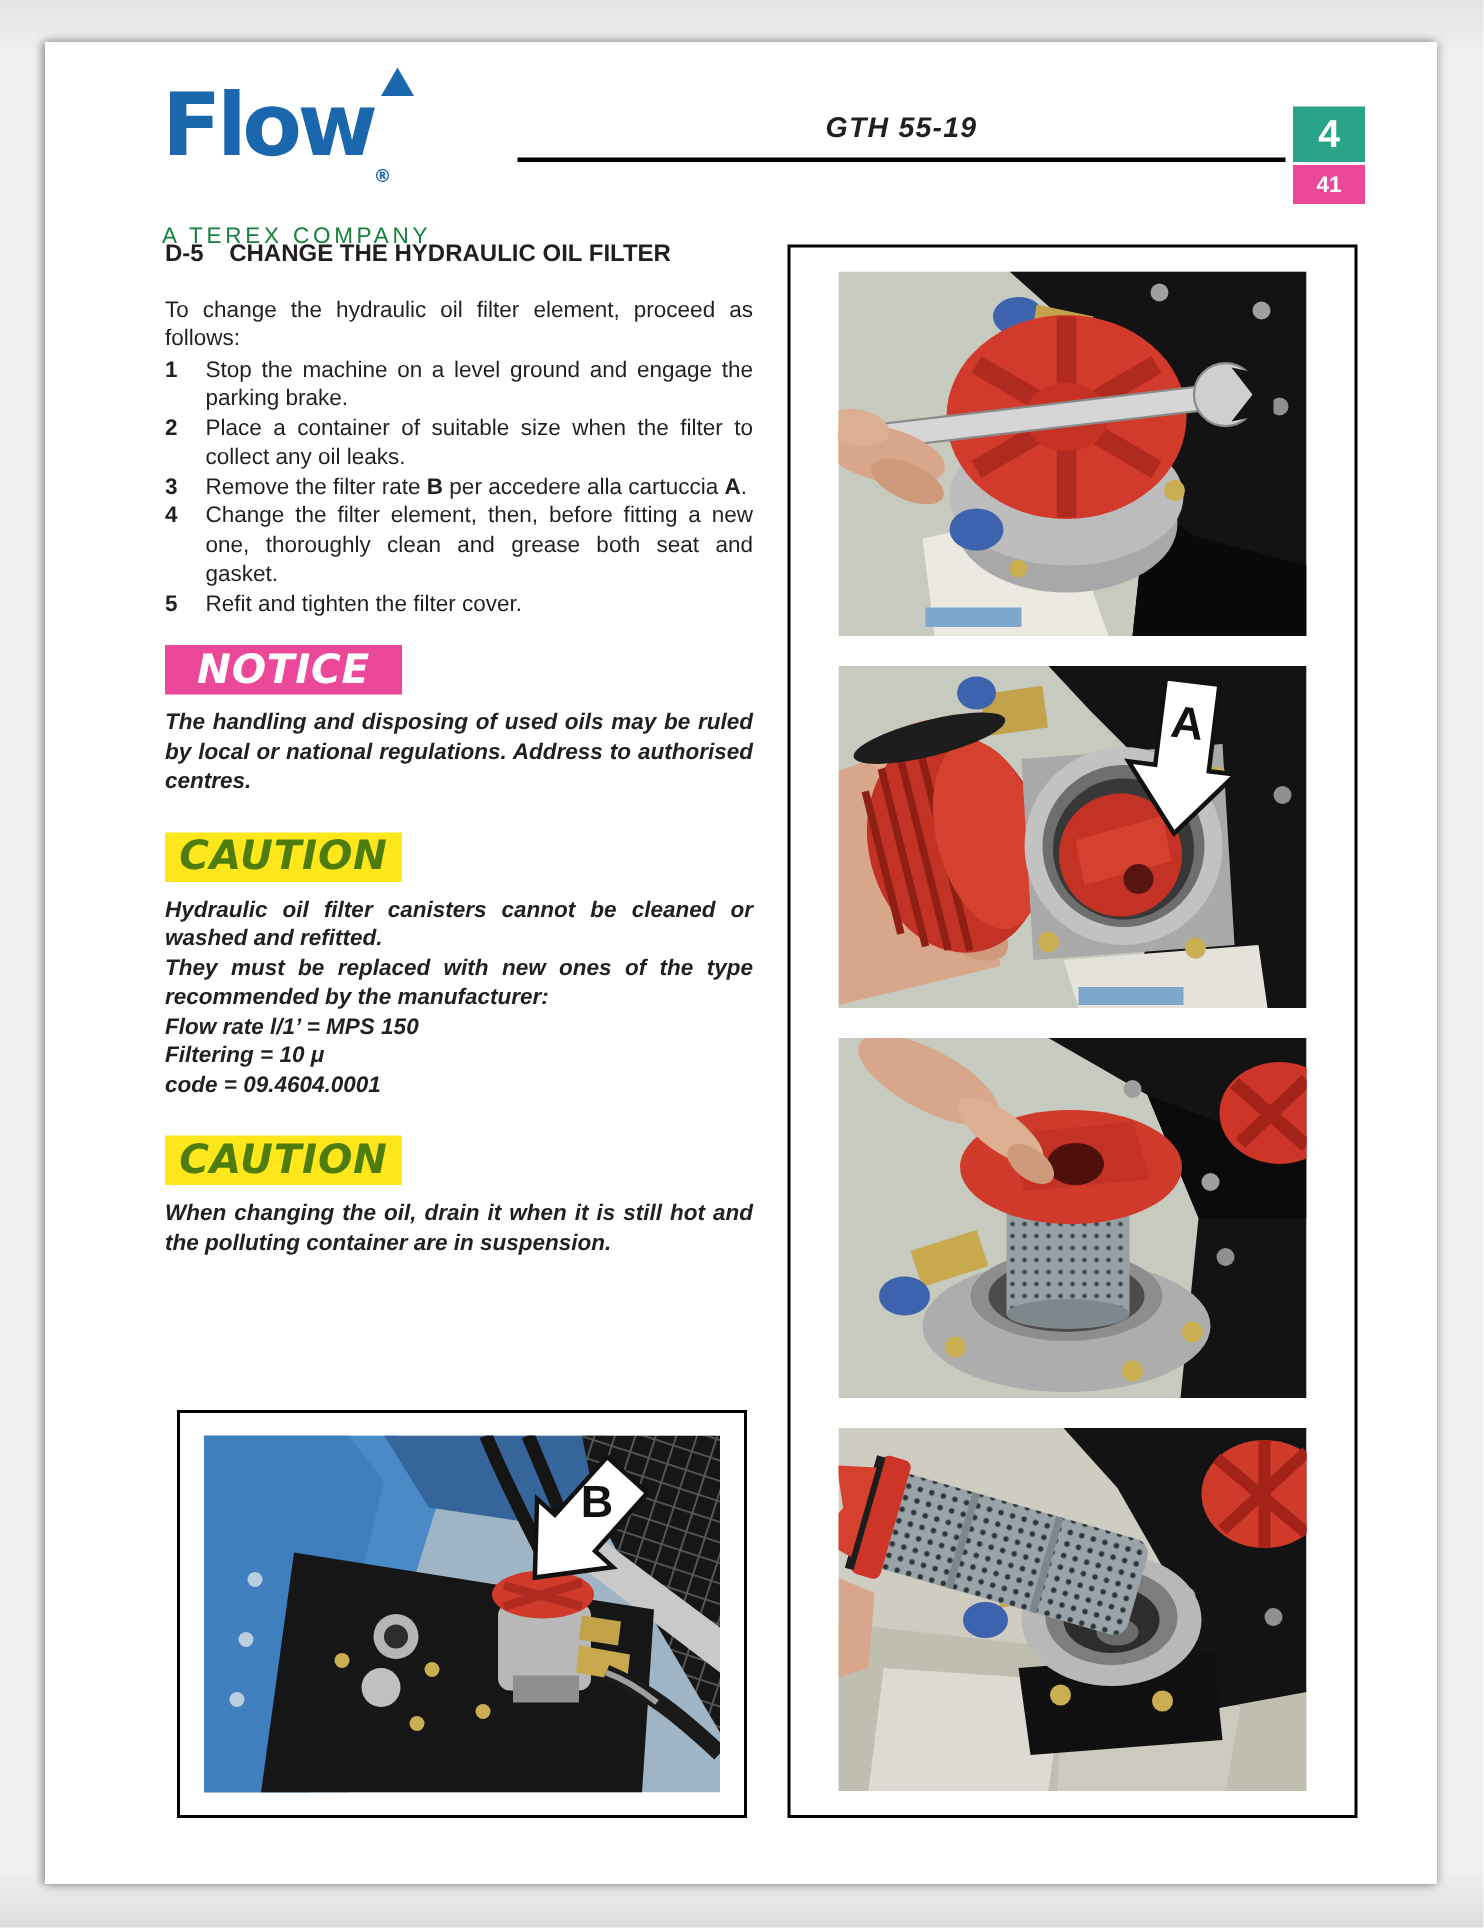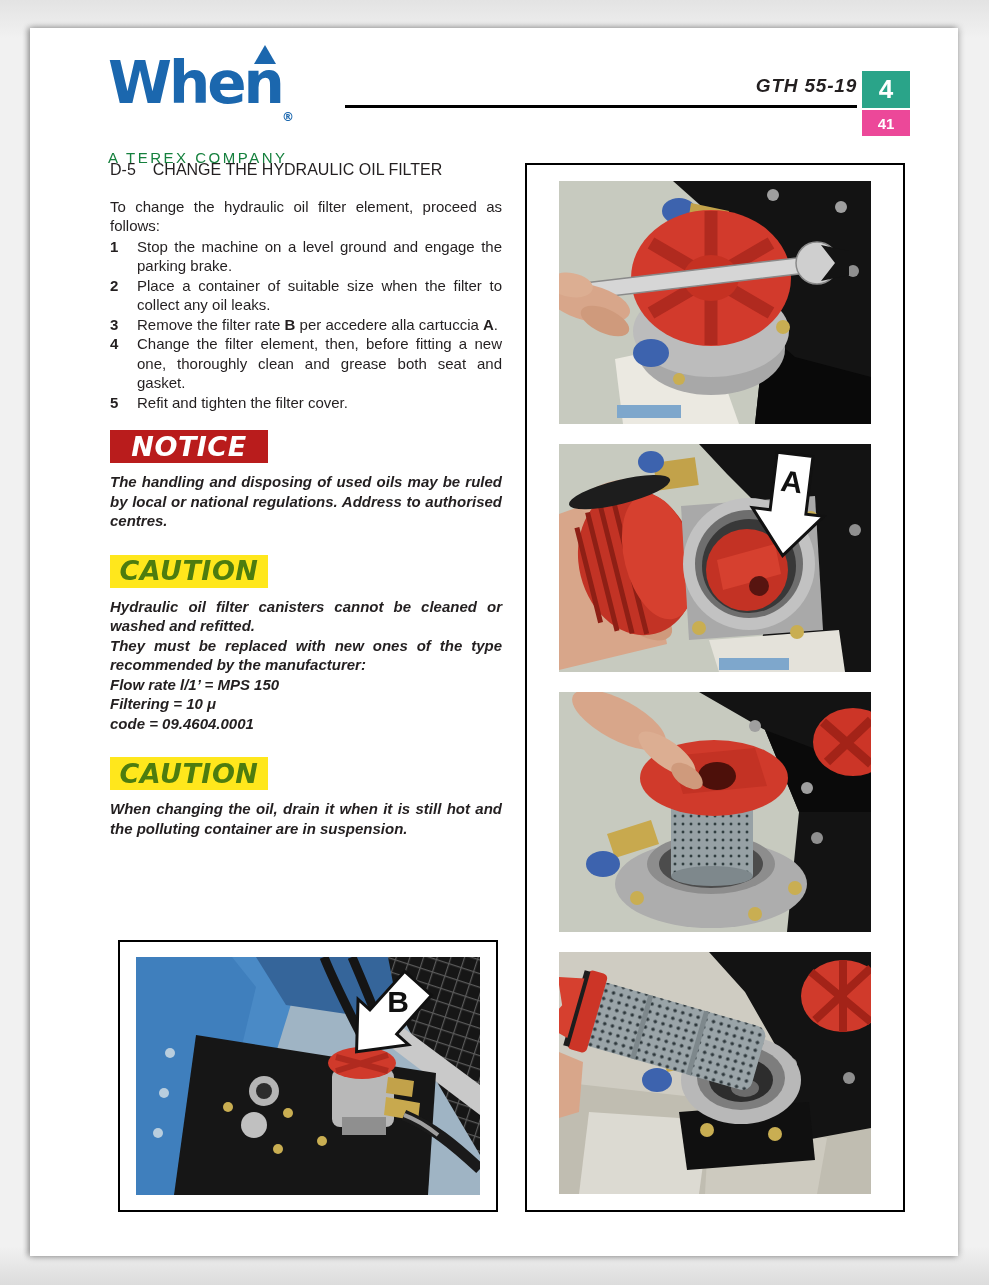--- a/index.html
+++ b/index.html
@@ -15,32 +15,32 @@
   
   .logo{position:absolute;left:78px;top:26px;width:250px;}
   .logo-brand{
     position:relative;display:inline-block;font-weight:800;font-size:58px;line-height:58px;
     letter-spacing:-3px;font-family:"DejaVu Sans",sans-serif;
   }
   .logo-arrow{position:absolute;left:146px;top:-9px;width:0;height:0;
     border-left:11px solid transparent;border-right:11px solid transparent;border-bottom:19px solid #1B67AE;}
   .logo-reg{font-size:12px;font-weight:700;vertical-align:-18px;letter-spacing:0;}
   .logo-sub{font-size:15px;letter-spacing:2.5px;color:#15803d;margin-top:3px;font-weight:500;}
-  .hdr-model{position:absolute;left:315px;top:47px;width:512px;text-align:right;
+  .hdr-model{position:absolute;left:315px;top:47px;width:512px;text-align:center;
     font-size:19px;font-weight:700;font-style:italic;letter-spacing:.8px;}
   .hdr-rule{position:absolute;left:315px;top:77px;width:512px;height:2.5px;background:#000;}
   .hdr-title{position:absolute;left:296px;top:85px;width:550px;text-align:center;
     font-size:18px;font-weight:700;letter-spacing:.6px;}
   .badge{position:absolute;left:832px;width:48px;display:flex;align-items:center;justify-content:center;
     color:#fff;font-weight:700;}
   .badge-chapter{top:43px;height:37px;font-size:26px;}
   .badge-page{top:82px;height:26px;font-size:15px;}
   
   .col-left{position:absolute;left:80px;top:132px;width:392px;font-size:15px;line-height:19.5px;}
-  .d-heading{font-size:16px;font-weight:400;margin:0 0 17px 0;}
+  .d-heading{font-size:16px;font-weight:700;margin:0 0 17px 0;}
   .d-heading .code{margin-right:17px;}
   .intro{text-align:justify;margin:0 0 1px 0;}
   ol.steps{list-style:none;margin:0 0 18px 0;padding:0;}
   ol.steps li{display:flex;}
   ol.steps .num{flex:0 0 27px;font-weight:700;}
   ol.steps .txt{flex:1;text-align:justify;}
   .banner{width:158px;height:33px;display:flex;align-items:center;justify-content:center;
     font-size:27px;font-weight:800;font-style:italic;letter-spacing:.5px;margin:0 0 9px 0;
     font-family:"DejaVu Sans",sans-serif;transform-origin:left center;}
   .banner.notice{color:#fff;}
@@ -57,21 +57,21 @@
   .photo{display:block;}
   .callout-text{font-family:"Liberation Sans",sans-serif;font-weight:700;font-size:30px;fill:#111;}
 </style>
 </head>
 <body>
 
 <div class="sheet">
 
   <div class="logo">
     <div class="logo-brand" style="color: rgb(27, 103, 174);">
-      <span>When</span><span class="logo-reg">®</span>
+      <span>Flow</span><span class="logo-reg">®</span>
       <span class="logo-arrow"></span>
     </div>
     <div class="logo-sub">A TEREX COMPANY</div>
   </div>
 
   <div class="hdr-model">GTH 55-19</div>
   <div class="hdr-rule"></div>
 
   <div class="badge badge-chapter" style="background: rgb(42, 164, 137);">4</div>
   <div class="badge badge-page" style="background: #ec4899;">41</div>
@@ -99,21 +99,21 @@
         <li>
           <span class="num">4</span>
           <span class="txt"><span>Change the filter element, then, before fitting a new one, thoroughly clean and grease both seat and gasket.</span></span>
         </li>
         <li>
           <span class="num">5</span>
           <span class="txt"><span>Refit and tighten the filter cover.</span></span>
         </li>
       </ol>
 
-    <div class="banner notice" style="background: #b91c1c;">NOTICE</div>
+    <div class="banner notice" style="background: #ec4899;">NOTICE</div>
     <div class="advisory">
         <p>The handling and disposing of used oils may be ruled by local or national regulations. Address to authorised centres.</p>
       </div>
 
     <div class="banner caution mt-extra" style="background: rgb(255, 231, 28);">CAUTION</div>
     <div class="advisory">
         <p>Hydraulic oil filter canisters cannot be cleaned or washed and refitted.</p>
         <p>They must be replaced with new ones of the type recommended by the manufacturer:</p>
         <p>Flow rate l/1’ = MPS 150</p>
         <p>Filtering = 10 μ</p>

